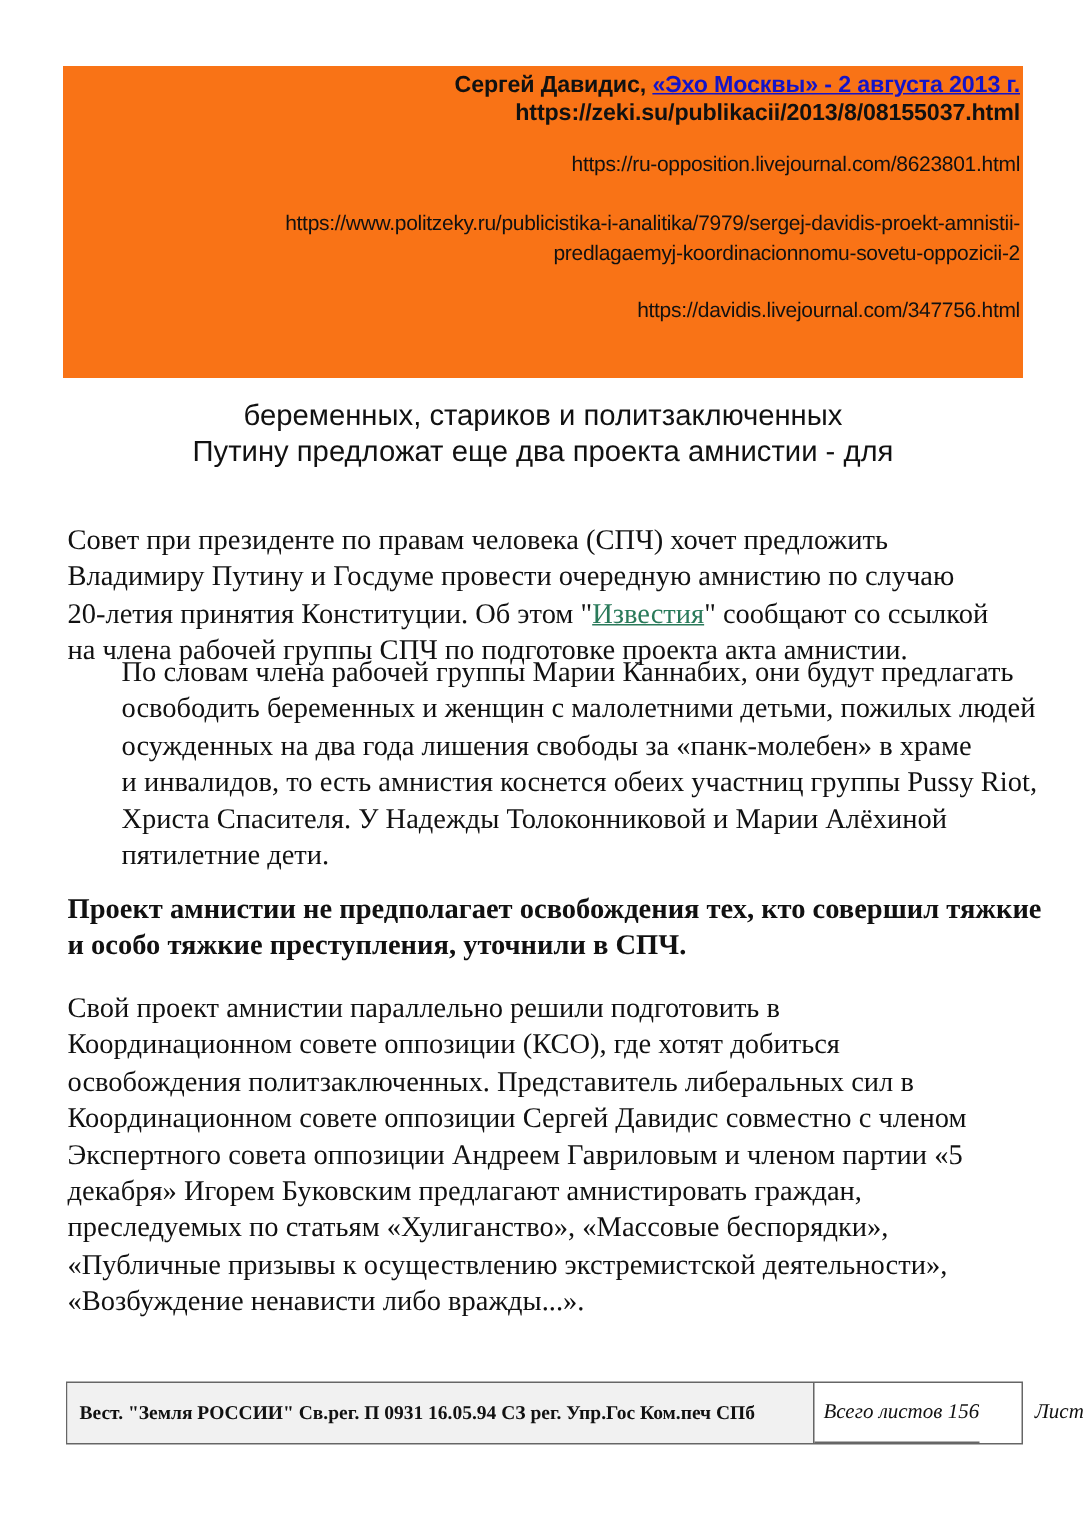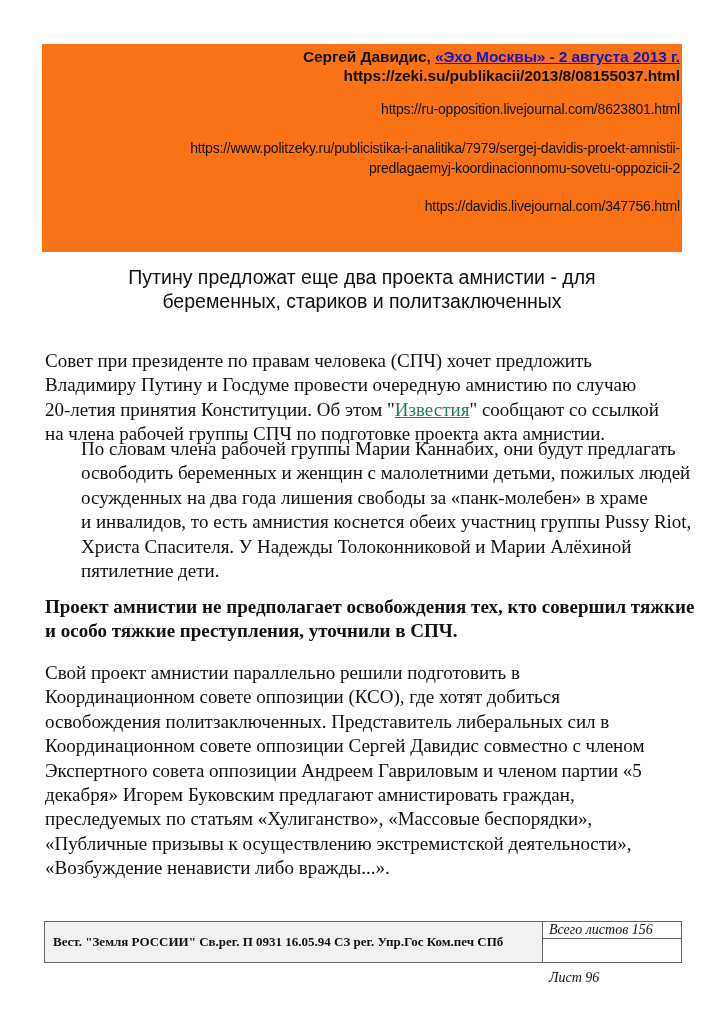--- a/index.html
+++ b/index.html
@@ -34,21 +34,21 @@
   .footer {
     position: absolute; left: 44px; top: 921px; width: 638px; height: 42px;
     border: 1.5px solid #666; box-sizing: border-box; display: flex;
     font-family: "Liberation Serif", serif;
   }
   .footer-left {
     flex: 1; background: #f1f1f1; display: flex; align-items: center;
     padding-left: 8px; font-weight: bold; font-size: 13px; color: #111;
     border-right: 1.5px solid #666; white-space: nowrap;
   }
-  .footer-right { width: 138px; display: flex; flex-direction: column; gap: 31px; }
+  .footer-right { width: 138px; display: flex; flex-direction: row; gap: 31px; }
   .footer-cell {
     flex: 1; display: flex; align-items: center; padding-left: 6px;
     font-style: italic; font-size: 14px; color: #111; white-space: nowrap;
   }
   .footer-cell.top { border-bottom: 1.5px solid #666; }
 </style>
 </head>
 <body>
 
 <div class="header-box">
@@ -56,22 +56,22 @@
     <span>Сергей Давидис, </span><a class="link-blue">«Эхо Москвы» - 2 августа 2013 г.</a>
   </div>
   <div class="hb-line hb-bold" style="top:23px;">https://zeki.su/publikacii/2013/8/08155037.html</div>
   <div class="hb-line hb-plain" style="top:57px;">https://ru-opposition.livejournal.com/8623801.html</div>
   <div class="hb-line hb-plain" style="top:96px;">https://www.politzeky.ru/publicistika-i-analitika/7979/sergej-davidis-proekt-amnistii-</div>
   <div class="hb-line hb-plain" style="top:116px;">predlagaemyj-koordinacionnomu-sovetu-oppozicii-2</div>
   <div class="hb-line hb-plain" style="top:154px;">https://davidis.livejournal.com/347756.html</div>
 </div>
 
 <div class="title">
+  <div>беременных, стариков и политзаключенных</div>
   <div>Путину предложат еще два проекта амнистии - для</div>
-  <div>беременных, стариков и политзаключенных</div>
 </div>
 
 <div class="para" style="top:337px;margin-top:12px;">
   <span class="line">Совет при президенте по правам человека (СПЧ) хочет предложить</span>
   <span class="line">Владимиру Путину и Госдуме провести очередную амнистию по случаю</span>
   <span class="line"><span>20-летия принятия Конституции. Об этом "</span><a class="link-green">Известия</a><span>" сообщают со ссылкой</span></span>
   <span class="line">на члена рабочей группы СПЧ  по подготовке проекта акта амнистии.</span>
 </div>
 
 <div class="para" style="top:437px;margin-left:36px;">

